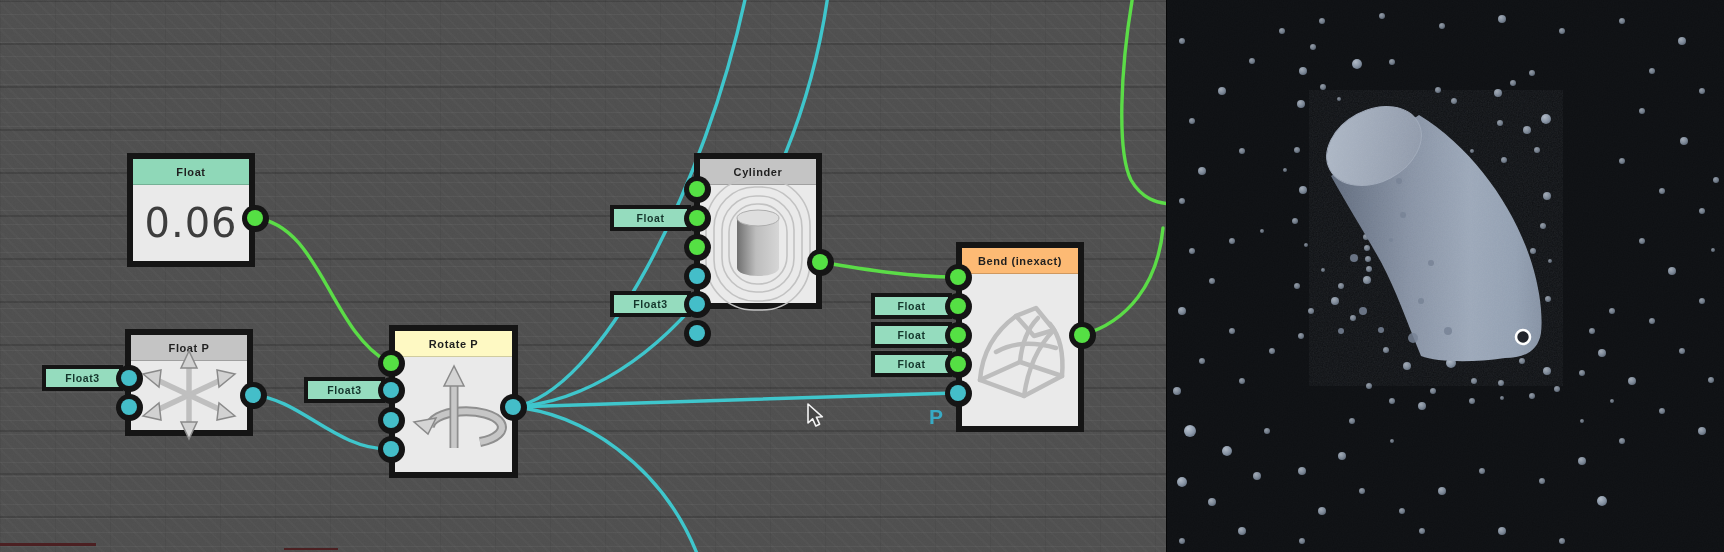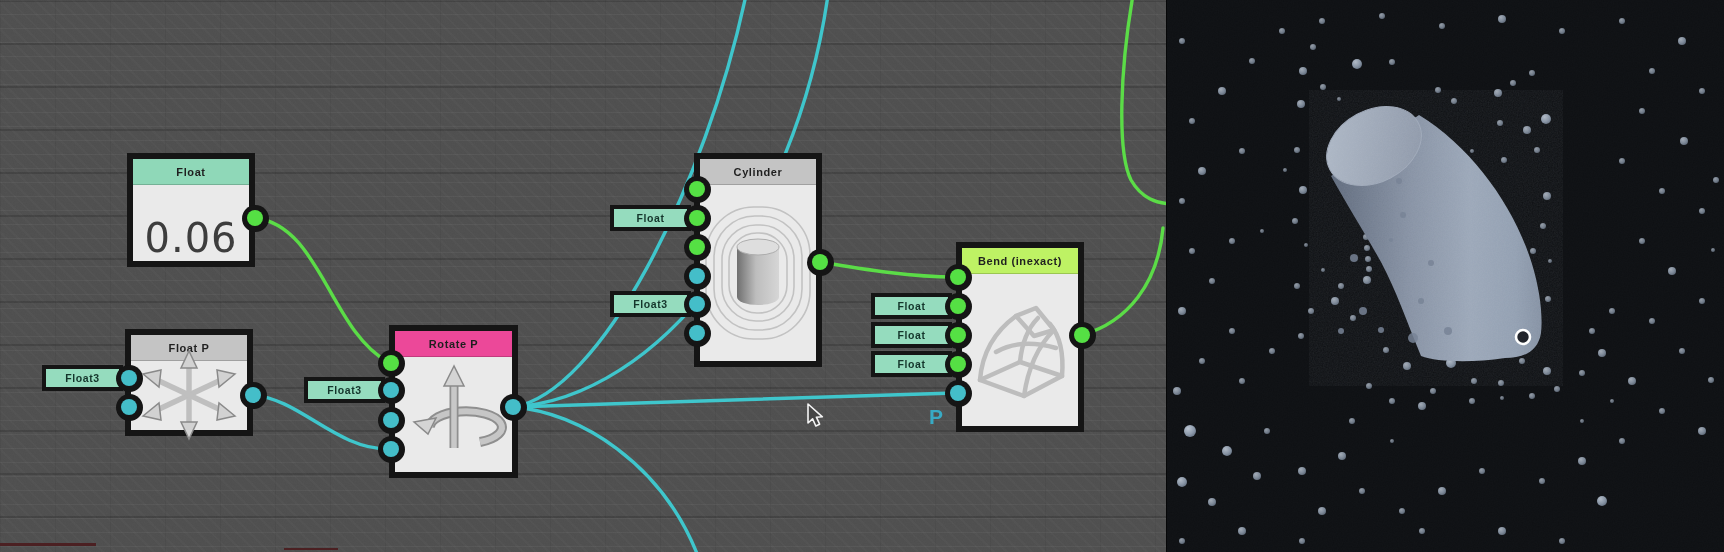--- a/index.html
+++ b/index.html
@@ -58,21 +58,21 @@
         <path d="M513,407 C580,412 662,464 698,556" fill="none" stroke="#3fc6cc" stroke-width="3.4" stroke-linecap="round"></path>
         <path d="M820,262 C868,270 912,277 955,277" fill="none" stroke="#5bdc47" stroke-width="3.4" stroke-linecap="round"></path>
         <path d="M1082,335 C1128,322 1158,283 1163,228" fill="none" stroke="#5bdc47" stroke-width="3.4" stroke-linecap="round"></path>
         <path d="M1133,-5 C1120,70 1117,152 1131,180 C1142,199 1157,203 1170,204" fill="none" stroke="#5bdc47" stroke-width="3.4" stroke-linecap="round"></path>
       </svg>
     <div id="nodes-layer">
         <div class="node" style="left: 127px; top: 153px; width: 128px; height: 114px;">
           <div class="node-header" style="background: rgb(143, 216, 184);">
             <div class="node-title">Float</div>
           </div>
-          <div class="node-body" style="top: 25px; align-items: flex-end;">
+          <div class="node-body" style="top: 25px;">
             <div class="node-value">0.06</div>
           </div>
         </div>
         <div class="port" style="left: 241.5px; top: 204.5px;">
           <div class="port-inner" style="background: rgb(85, 224, 68);"></div>
         </div>
         <div class="node" style="left: 125px; top: 329px; width: 128px; height: 107px;">
           <div class="node-header" style="background: rgb(196, 196, 196);">
             <div class="node-title">Float P</div>
           </div>
@@ -98,21 +98,21 @@
         <div class="port" style="left: 115.5px; top: 364.5px;">
           <div class="port-inner" style="background: rgb(68, 190, 201);"></div>
         </div>
         <div class="port" style="left: 115.5px; top: 393.5px;">
           <div class="port-inner" style="background: rgb(68, 190, 201);"></div>
         </div>
         <div class="port" style="left: 239.5px; top: 381.5px;">
           <div class="port-inner" style="background: rgb(68, 190, 201);"></div>
         </div>
         <div class="node" style="left: 389px; top: 325px; width: 129px; height: 153px;">
-          <div class="node-header" style="background: #ec4899;">
+          <div class="node-header" style="background: #fef9c3;">
             <div class="node-title">Rotate P</div>
           </div>
           <div class="node-body" style="top: 25px;">
             <svg width="110" height="110" viewBox="-55 -55 110 110">
     <path d="M26,28 A36,16 0 1 0 -24,14" fill="none" stroke="#8f8f8f" stroke-width="10"></path>
     <path d="M26,28 A36,16 0 1 0 -24,14" fill="none" stroke="#c6c6c6" stroke-width="6"></path>
     <path d="M0,34 L0,-32" stroke="#8f8f8f" stroke-width="9"></path>
     <path d="M0,34 L0,-32" stroke="#c8c8c8" stroke-width="5.5"></path>
     <path d="M0,-48 L-10,-28 L10,-28 Z" fill="#d4d4d4" stroke="#8a8a8a" stroke-width="1.5"></path>
     <path d="M-40,8 L-18,4 L-26,20 Z" fill="#d4d4d4" stroke="#8a8a8a" stroke-width="1.5"></path>
@@ -128,21 +128,21 @@
         </div>
         <div class="port" style="left: 377.5px; top: 406.5px;">
           <div class="port-inner" style="background: rgb(68, 190, 201);"></div>
         </div>
         <div class="port" style="left: 377.5px; top: 435.5px;">
           <div class="port-inner" style="background: rgb(68, 190, 201);"></div>
         </div>
         <div class="port" style="left: 499.5px; top: 393.5px;">
           <div class="port-inner" style="background: rgb(68, 190, 201);"></div>
         </div>
-        <div class="node" style="left: 694px; top: 153px; width: 128px; height: 214px;">
+        <div class="node" style="left: 694px; top: 153px; width: 128px; height: 156px;">
           <div class="node-header" style="background: rgb(196, 196, 196);">
             <div class="node-title">Cylinder</div>
           </div>
           <div class="node-body" style="top: 25px;">
             <svg width="116" height="150" viewBox="-58 -75 116 150">
     <g fill="none" stroke="#c2c2c2" stroke-width="1.6">
       <rect x="-52" y="-66" width="104" height="132" rx="48"></rect>
       <rect x="-44" y="-57" width="88" height="114" rx="41"></rect>
       <rect x="-36" y="-48" width="72" height="96" rx="34"></rect>
       <rect x="-29" y="-40" width="58" height="80" rx="28"></rect>
@@ -174,21 +174,21 @@
         <div class="port" style="left: 683.5px; top: 290.5px;">
           <div class="port-inner" style="background: rgb(68, 190, 201);"></div>
         </div>
         <div class="port" style="left: 683.5px; top: 319.5px;">
           <div class="port-inner" style="background: rgb(68, 190, 201);"></div>
         </div>
         <div class="port" style="left: 806.5px; top: 248.5px;">
           <div class="port-inner" style="background: rgb(85, 224, 68);"></div>
         </div>
         <div class="node" style="left: 956px; top: 242px; width: 128px; height: 190px;">
-          <div class="node-header" style="background: #bef264;">
+          <div class="node-header" style="background: #fdba74;">
             <div class="node-title">Bend (inexact)</div>
           </div>
           <div class="node-body" style="top: 25px;">
             <svg width="112" height="112" viewBox="-56 -56 112 112">
     <g fill="none" stroke="#bdbdbd" stroke-width="4.5" stroke-linejoin="round" stroke-linecap="round">
       <path d="M-40,30 L4,46 L42,26 L0,12 Z"></path>
       <path d="M-40,30 C-38,4 -26,-18 -4,-34"></path>
       <path d="M4,46 C8,18 18,-4 34,-20"></path>
       <path d="M42,26 C44,2 40,-14 30,-26"></path>
       <path d="M0,12 C2,-8 8,-22 18,-32"></path>

